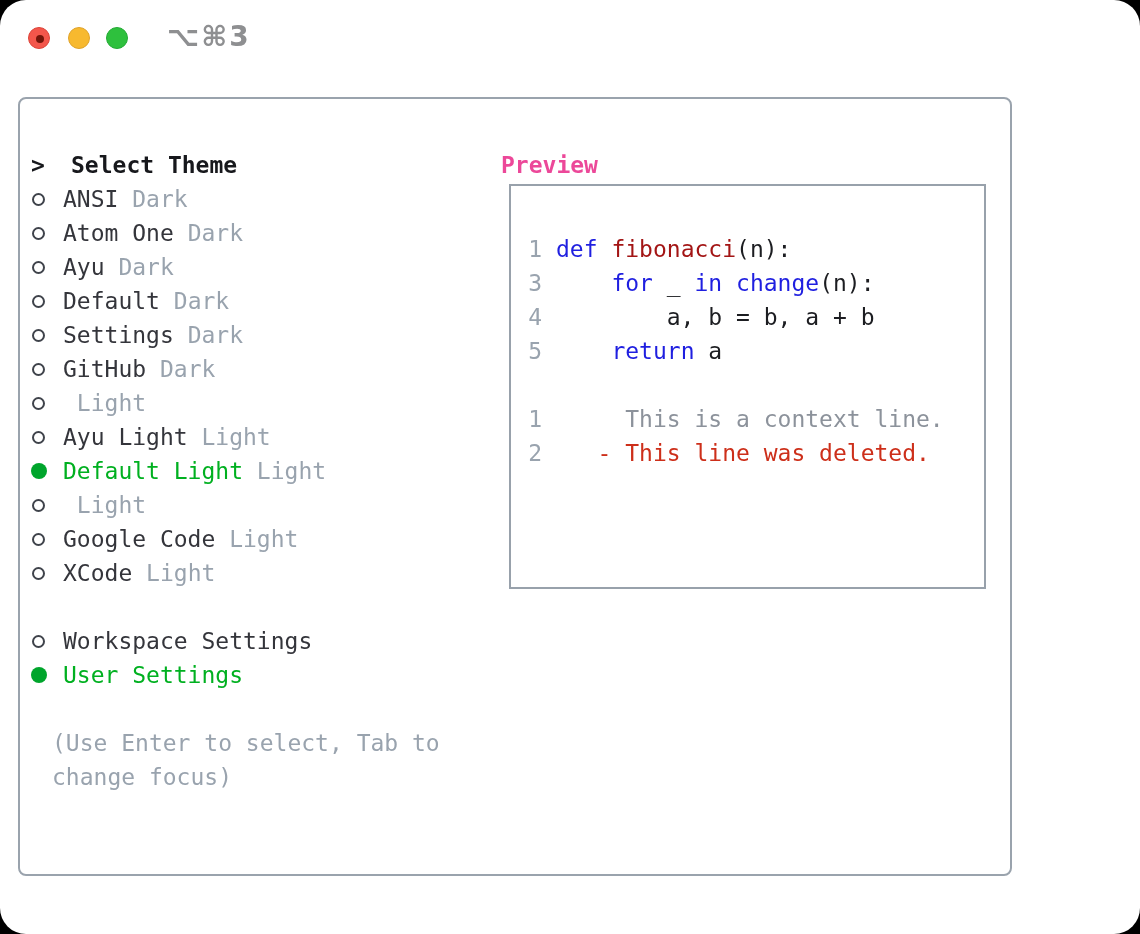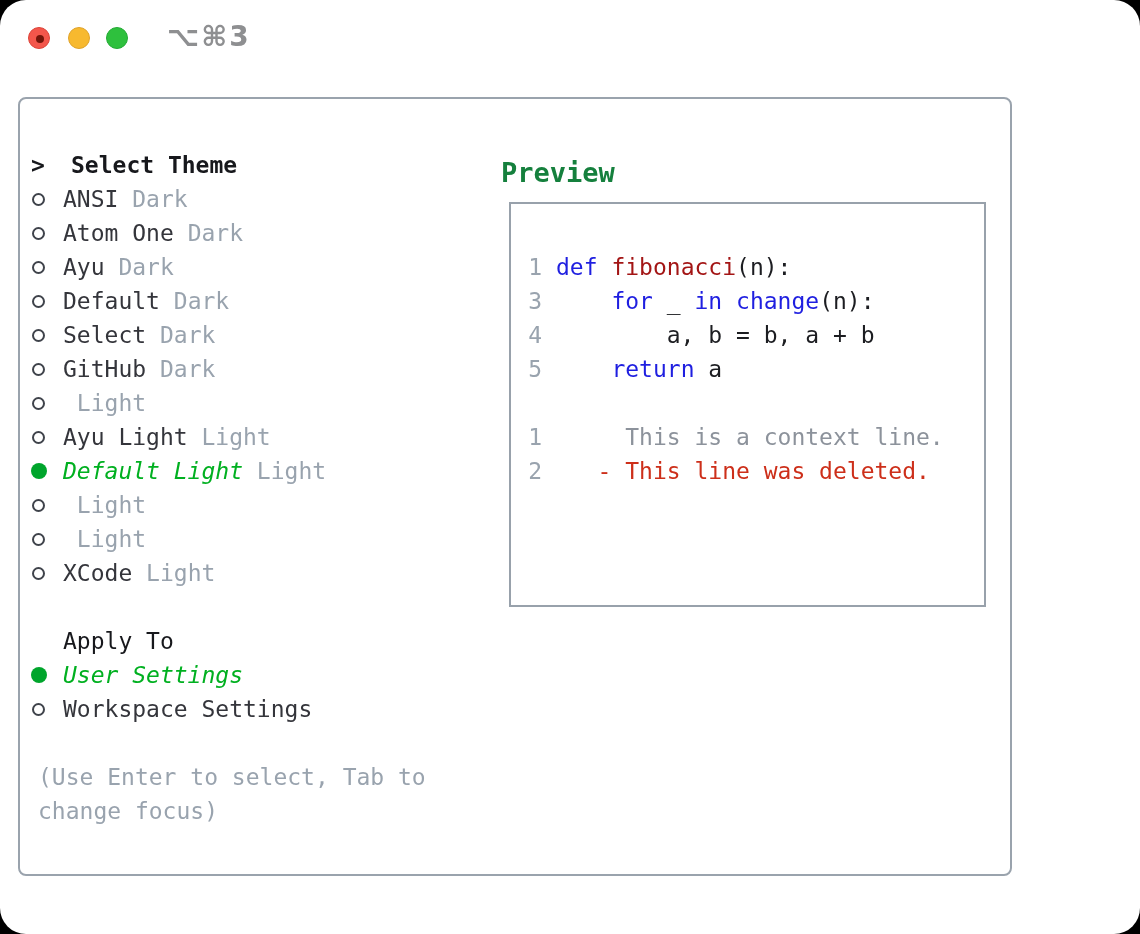--- a/index.html
+++ b/index.html
@@ -27,34 +27,34 @@
   
   .left-col{position:absolute;left:31px;top:148px;width:460px;font-size:23px;}
   .row{height:34px;line-height:34px;display:flex;align-items:center;white-space:pre;}
   .marker-col{width:32px;flex:0 0 32px;display:flex;align-items:center;}
   .cursor{font-weight:bold;color:#17181c;}
   .hdr{font-weight:bold;color:#17181c;margin-left:8px;}
   .subhdr{color:#17181c;}
   .radio{width:13px;height:13px;border:2px solid #3f434b;border-radius:50%;box-sizing:border-box;margin-left:1px;}
   .radio.sel{width:16px;height:16px;border:none;background:var(--green-dot);margin-left:0;}
   .tname{color:#34353b;text-align:right;}
-  .tname.sel{color:var(--green);font-style:italic;}
+  .tname.sel{color:var(--green);}
   .tvariant{color:var(--muted);}
   .spacer{height:34px;}
   .help{
-    margin-left:7px;width:410px;color:var(--muted);
+    margin-left:21px;width:410px;color:var(--muted);
     font-size:23px;line-height:34px;white-space:normal;
   }
   
   .preview-header{
-    position:absolute;left:501px;top:156px;height:34px;line-height:34px;
-    font-size:27px;font-weight:bold;color:#15803d;
+    position:absolute;left:501px;top:148px;height:34px;line-height:34px;
+    font-size:23px;font-weight:bold;color:#ec4899;
   }
   .preview-box{
-    position:absolute;left:509px;top:202px;width:477px;height:405px;
+    position:absolute;left:509px;top:184px;width:477px;height:405px;
     border:2px solid #98a1ab;box-sizing:border-box;
     padding:46px 0 0 17px;overflow:hidden;
   }
   .pline{height:34px;line-height:34px;font-size:23px;white-space:pre;}
   .lnum{display:inline-block;width:14px;margin-right:14px;text-align:right;color:var(--muted);}
   .seg-p{color:#1c1d21;}
   .seg-k{color:var(--kw);}
   .seg-f{color:var(--fn);}
   .seg-ctx{color:var(--ctx);}
   .seg-del{color:var(--del);}
@@ -79,37 +79,33 @@
   <div class="left-col">
     <div class="row">
       <span class="marker-col cursor">&gt;</span>
       <span class="hdr">Select Theme</span>
     </div>
     <div id="theme-items">
         <div class="row"><span class="marker-col"><span class="radio"></span></span><span class="tname">ANSI</span><span class="tvariant"> Dark</span></div>
         <div class="row"><span class="marker-col"><span class="radio"></span></span><span class="tname">Atom One</span><span class="tvariant"> Dark</span></div>
         <div class="row"><span class="marker-col"><span class="radio"></span></span><span class="tname">Ayu</span><span class="tvariant"> Dark</span></div>
         <div class="row"><span class="marker-col"><span class="radio"></span></span><span class="tname">Default</span><span class="tvariant"> Dark</span></div>
-        <div class="row"><span class="marker-col"><span class="radio"></span></span><span class="tname">Select</span><span class="tvariant"> Dark</span></div>
+        <div class="row"><span class="marker-col"><span class="radio"></span></span><span class="tname">Settings</span><span class="tvariant"> Dark</span></div>
         <div class="row"><span class="marker-col"><span class="radio"></span></span><span class="tname">GitHub</span><span class="tvariant"> Dark</span></div>
         <div class="row"><span class="marker-col"><span class="radio"></span></span><span class="tvariant"> Light</span></div>
         <div class="row"><span class="marker-col"><span class="radio"></span></span><span class="tname">Ayu Light</span><span class="tvariant"> Light</span></div>
         <div class="row"><span class="marker-col"><span class="radio sel"></span></span><span class="tname sel">Default Light</span><span class="tvariant"> Light</span></div>
         <div class="row"><span class="marker-col"><span class="radio"></span></span><span class="tvariant"> Light</span></div>
-        <div class="row"><span class="marker-col"><span class="radio"></span></span><span class="tvariant"> Light</span></div>
+        <div class="row"><span class="marker-col"><span class="radio"></span></span><span class="tname">Google Code</span><span class="tvariant"> Light</span></div>
         <div class="row"><span class="marker-col"><span class="radio"></span></span><span class="tname">XCode</span><span class="tvariant"> Light</span></div>
       </div>
     <div class="spacer"></div>
-    <div class="row">
-      <span class="marker-col"></span>
-      <span class="subhdr">Apply To</span>
-    </div>
     <div id="apply-items">
+        <div class="row"><span class="marker-col"><span class="radio"></span></span><span class="tname">Workspace Settings</span></div>
         <div class="row"><span class="marker-col"><span class="radio sel"></span></span><span class="tname sel">User Settings</span></div>
-        <div class="row"><span class="marker-col"><span class="radio"></span></span><span class="tname">Workspace Settings</span></div>
       </div>
     <div class="spacer"></div>
     <div class="help">(Use Enter to select, Tab to change focus)</div>
   </div>
 
   <div class="preview-header">Preview</div>
   <div class="preview-box" id="preview-box">
       <div class="pline"><span class="lnum">1</span><span class="seg-k">def</span><span class="seg-p"> </span><span class="seg-f">fibonacci</span><span class="seg-p">(n):</span></div>
       <div class="pline"><span class="lnum">3</span><span class="seg-p">    </span><span class="seg-k">for</span><span class="seg-p"> _ </span><span class="seg-k">in</span><span class="seg-p"> </span><span class="seg-k">change</span><span class="seg-p">(n):</span></div>
       <div class="pline"><span class="lnum">4</span><span class="seg-p">        a, b = b, a + b</span></div>

